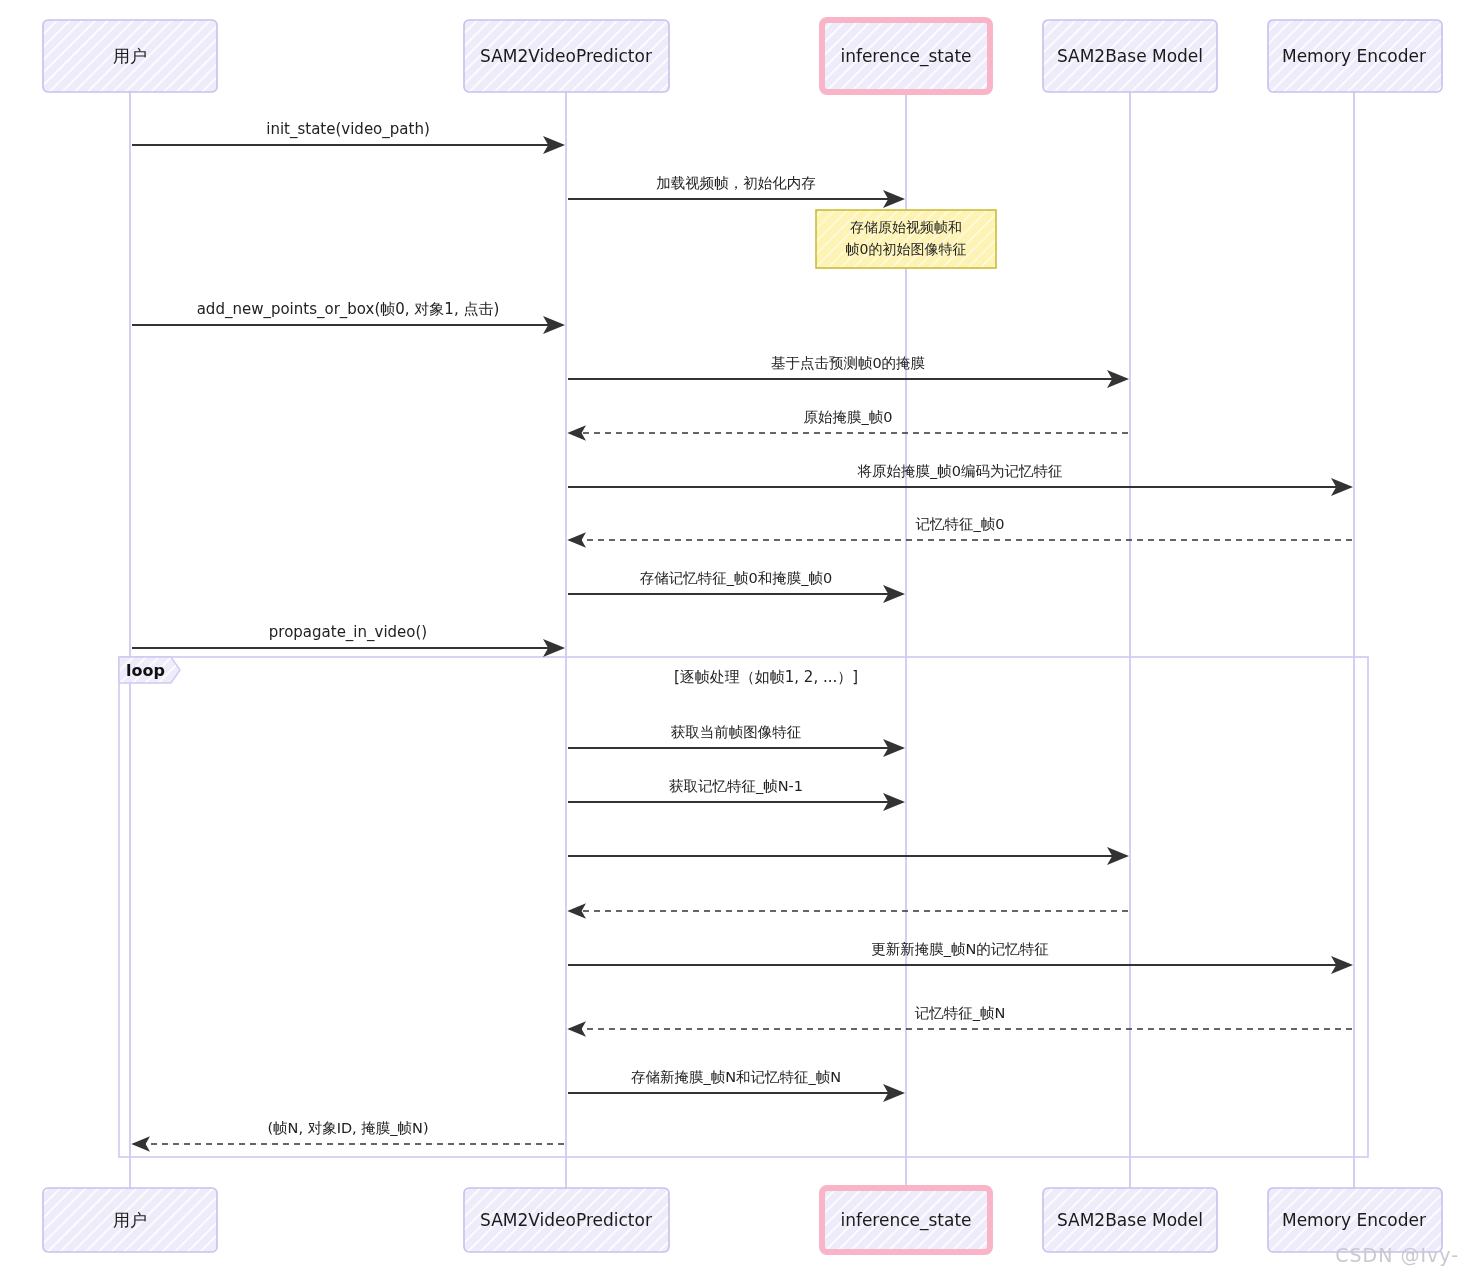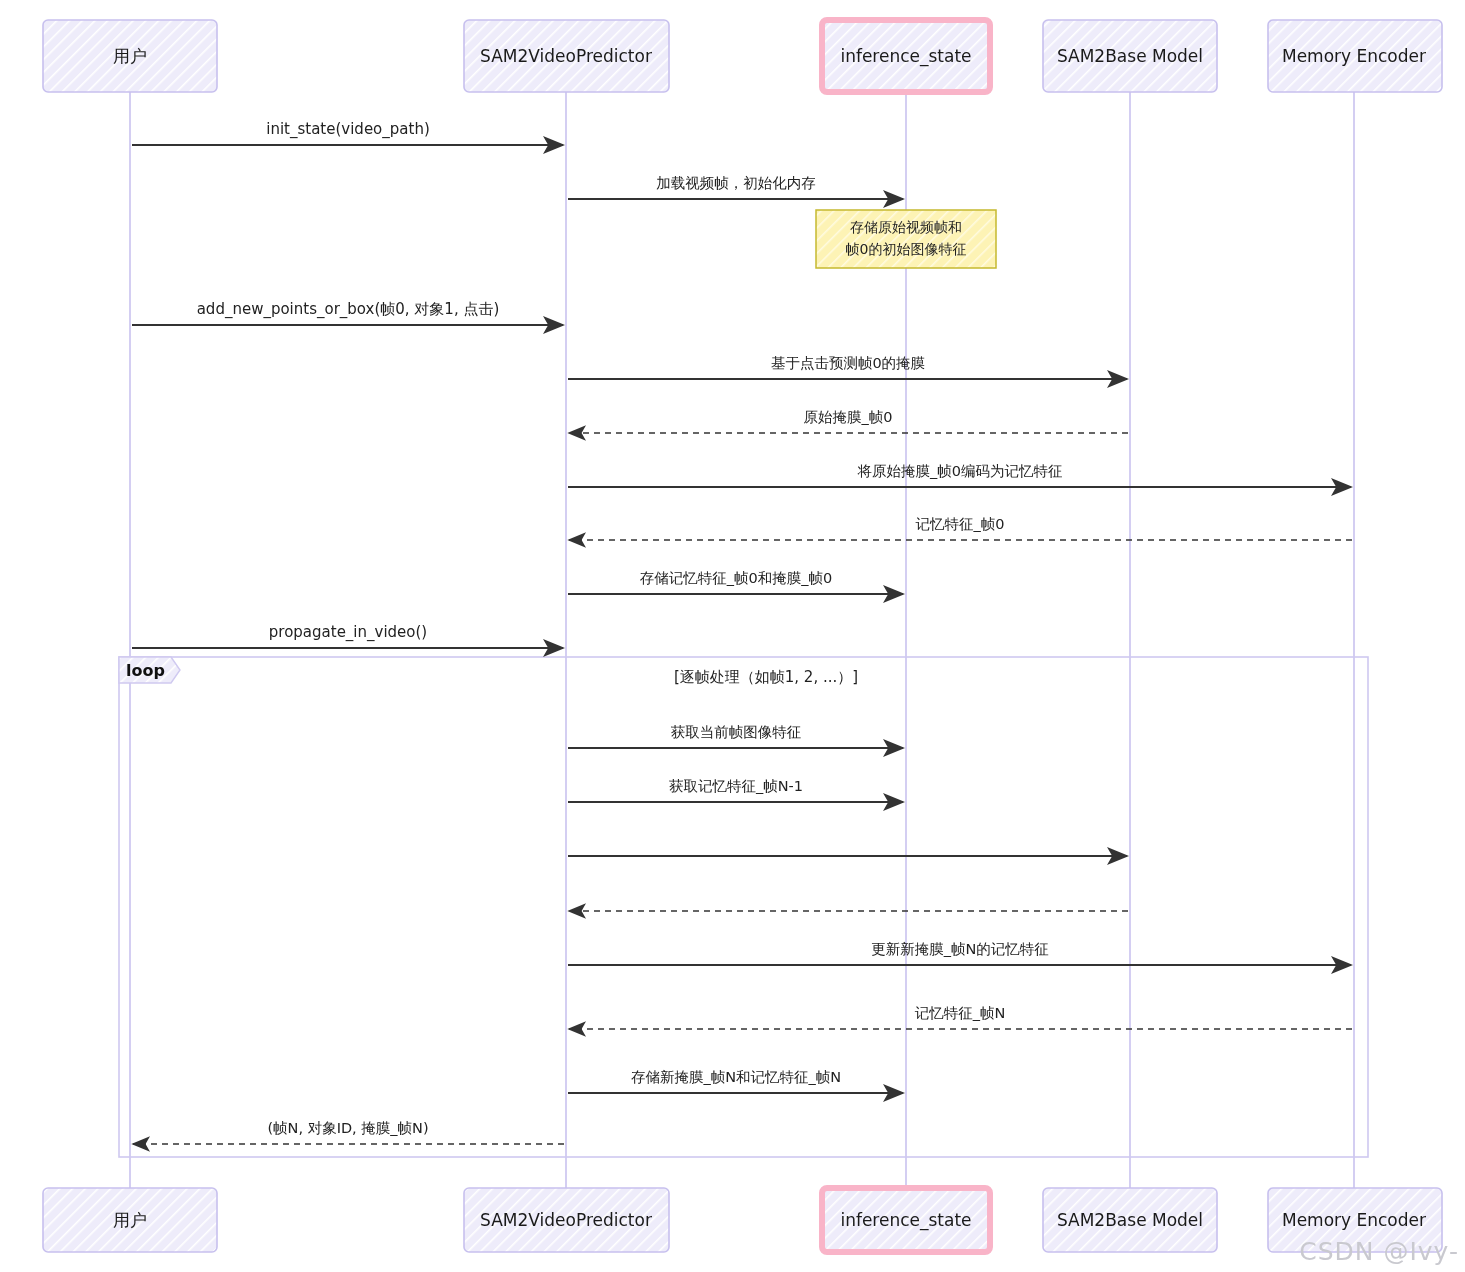--- a/index.html
+++ b/index.html
@@ -30,21 +30,21 @@
     font-family:"DejaVu Sans","Liberation Sans",sans-serif;
     font-size:16px;font-weight:bold;fill:#111111;text-anchor:start;
   }
   .loopcond{
     font-family:"DejaVu Sans","Liberation Sans",sans-serif;
     font-size:15px;fill:#1f1f1f;text-anchor:middle;
   }
   .wm{
     position:absolute;right:6px;bottom:6px;
     font-family:"DejaVu Sans","Liberation Sans",sans-serif;
-    font-size:25px;color:#c9c9cf;letter-spacing:1px;
+    font-size:19px;color:#c9c9cf;letter-spacing:1px;
     user-select:none;white-space:nowrap;
   }
 </style>
 </head>
 <body>
 
 <div id="stage">
   <svg id="diagram" viewBox="0 0 1465 1272" xmlns="http://www.w3.org/2000/svg">
     <defs>
       <pattern id="hatch" patternUnits="userSpaceOnUse" width="9" height="9" patternTransform="rotate(45)">

